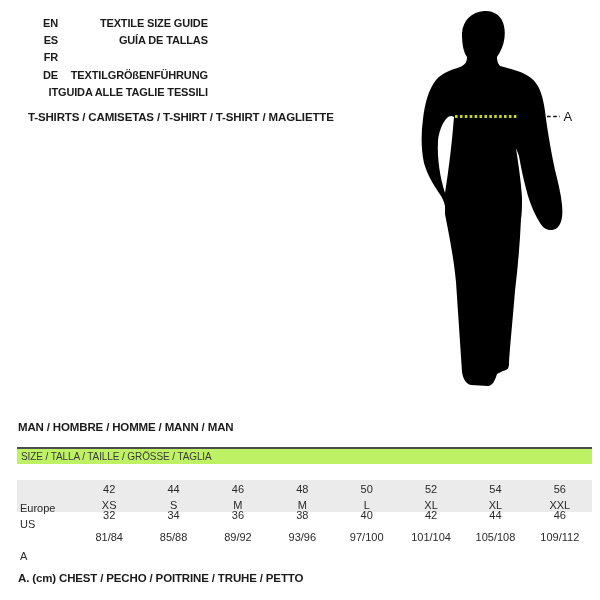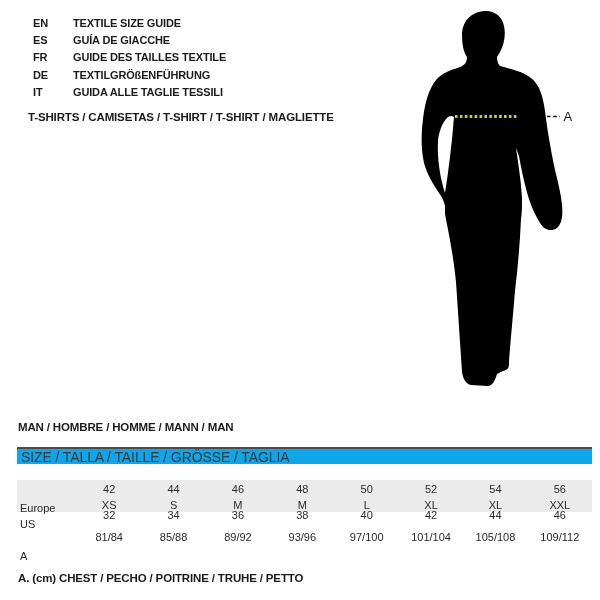--- a/index.html
+++ b/index.html
@@ -13,22 +13,23 @@
     height: 600px;
     background: #ffffff;
     overflow: hidden;
     font-family: "Liberation Sans", "DejaVu Sans", sans-serif;
     color: #1b1b1b;
   }
 
   
   .lang-block {
     position: absolute;
-    left: 33px;
+    left: 18px;
     top: 15px;
+    text-align: right;
   }
   .lang-row {
     display: grid;
     grid-template-columns: 40px auto;
     line-height: 17.2px;
     font-size: 11px;
     font-weight: bold;
     letter-spacing: -0.15px;
     white-space: nowrap;
   }
@@ -69,25 +70,25 @@
   
   .size-table {
     position: absolute;
     left: 17px;
     top: 447px;
     width: 575px;
     border-top: 2px solid #4c4c4c;
   }
   .t-header {
     height: 15px;
-    background: #0ea5e9;
+    background: #bef264;
     display: flex;
     align-items: center;
     padding-left: 4px;
-    font-size: 14px;
+    font-size: 10px;
     color: #3a3a3a;
     letter-spacing: -0.1px;
     white-space: nowrap;
   }
   .t-row {
     display: grid;
     grid-template-columns: 60px repeat(8, 1fr);
     align-items: center;
     height: 16px;
     font-size: 11px;
@@ -114,25 +115,24 @@
 
 <div class="canvas">
 
   <div class="lang-block">
     <div class="lang-row">
       <span>EN</span>
       <span>TEXTILE SIZE GUIDE</span>
     </div>
     <div class="lang-row">
       <span>ES</span>
-      <span>GUÍA DE GIACCHE</span>
+      <span>GUÍA DE TALLAS</span>
     </div>
     <div class="lang-row">
       <span>FR</span>
-      <span>GUIDE DES TAILLES TEXTILE</span>
     </div>
     <div class="lang-row">
       <span>DE</span>
       <span>TEXTILGRÖßENFÜHRUNG</span>
     </div>
     <div class="lang-row">
       <span>IT</span>
       <span>GUIDA ALLE TAGLIE TESSILI</span>
     </div>
   </div>

